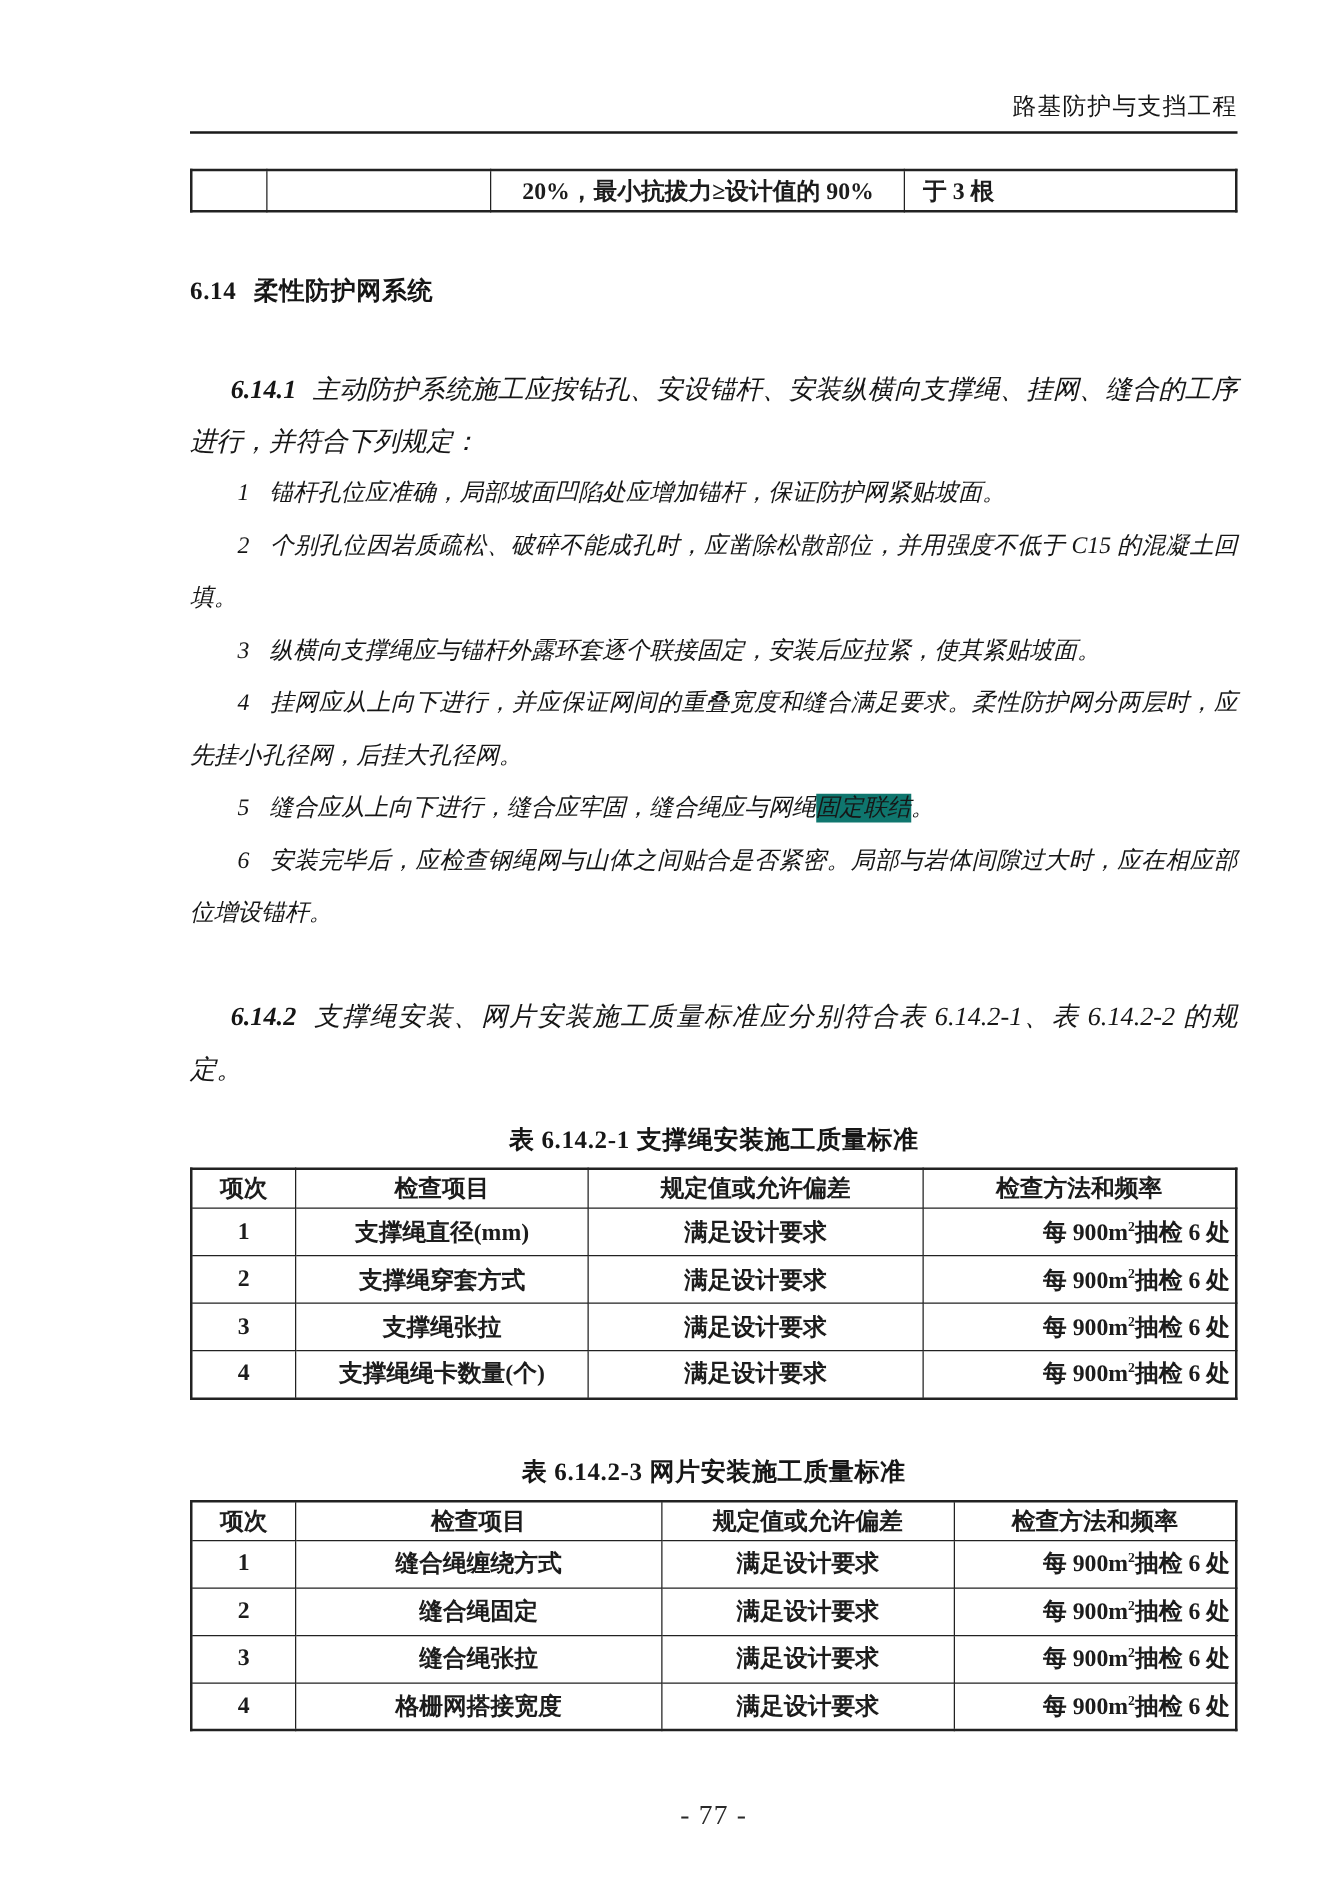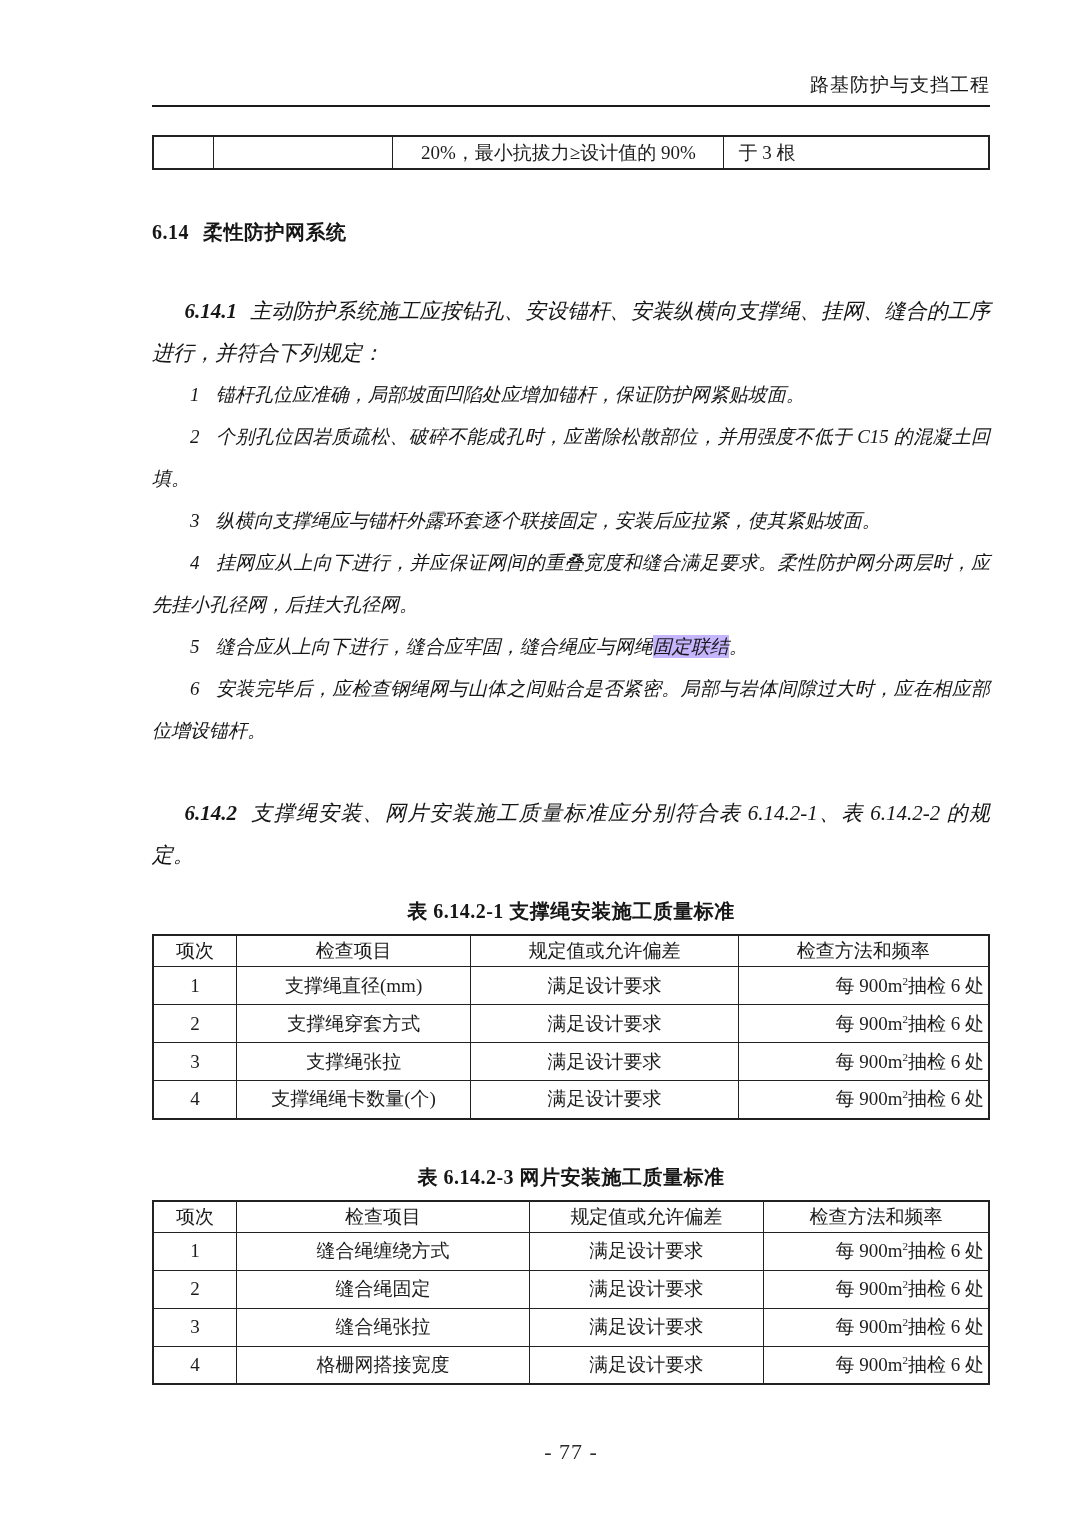--- a/index.html
+++ b/index.html
@@ -32,21 +32,21 @@
   table {
     width: 100%;
     border-collapse: collapse;
     table-layout: fixed;
     font-size: 19px;
     color: #1c1c1c;
   }
   table.bordered { border: 2px solid #222; }
   table.bordered td, table.bordered th {
     border: 1px solid #222;
-    font-weight: normal;
+    font-weight: bold;
     text-align: center;
     vertical-align: middle;
     padding: 2px 4px;
     overflow: hidden;
     white-space: nowrap;
     margin-top: 43px;
   }
   .carryover-table { margin-top: 28px; }
   .carryover-table td { height: 33px; }
   .carryover-table .c1 { width: 7.2%; }
@@ -105,21 +105,21 @@
   .item {
     font-size: 19px;
     line-height: 42px;
     text-align: justify;
     text-indent: 2em;
     font-style: italic;
   }
   .item .item-num { margin-right: 0.85em; }
 
   mark.hl {
-    background: #c4b5fd;
+    background: #0f766e;
     color: inherit;
     padding: 1px 0;
   }
 
   .page-number {
     margin-top: 54px;
     text-align: center;
     font-size: 22px;
     color: #2a2a2a;
     letter-spacing: 1px;

